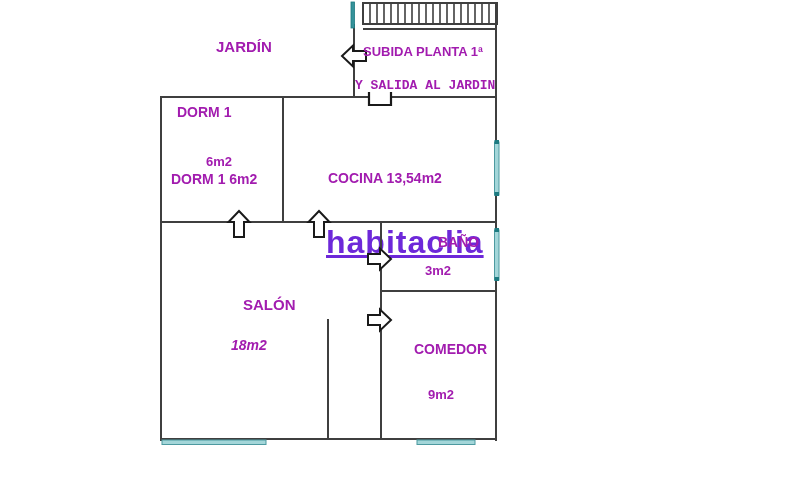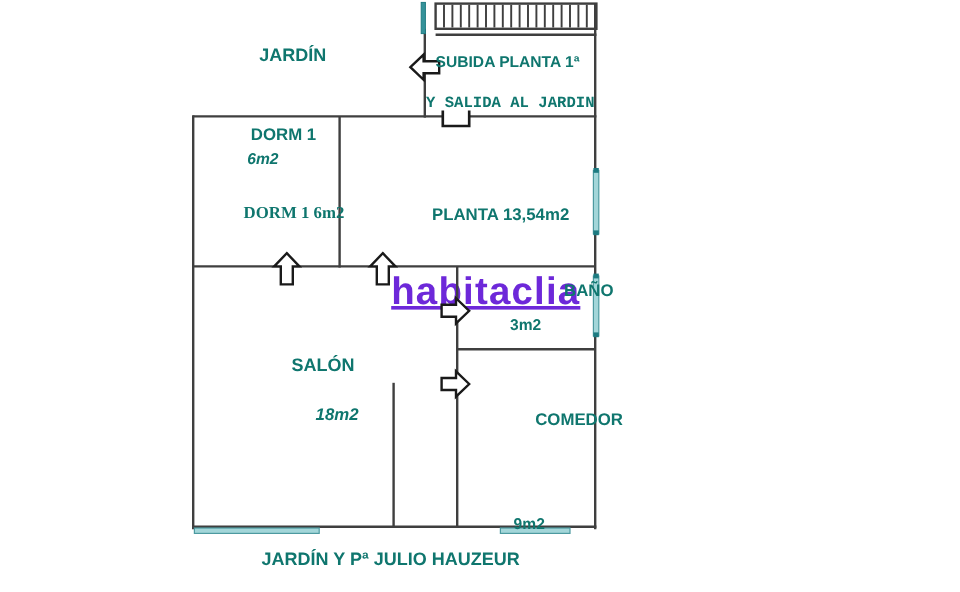--- a/index.html
+++ b/index.html
@@ -1,25 +1,25 @@
 <!DOCTYPE html>
 <html><head>
 <meta charset="utf-8">
 <style>
   html,body{margin:0;padding:0;background:#ffffff;}
   #canvas{
     position:relative;width:800px;height:493px;background:#ffffff;overflow:hidden;
     font-family:"Liberation Sans", sans-serif;
   }
   .txt{
-    position:absolute;font-weight:bold;color:#0f766e;white-space:nowrap;
+    position:absolute;font-weight:bold;color:#a21caf;white-space:nowrap;
     font-family:"Liberation Sans", sans-serif;
   }
   .t15{font-size:15px;}
-  .t14{font-size:14px;margin-left:32px;}
+  .t14{font-size:14px;}
   .t13{font-size:13px;}
   #watermark{
     position:absolute;left:326px;top:224px;font-size:32px;font-weight:bold;
     color:#6d28d9;letter-spacing:1px;z-index:0;
     font-family:"Liberation Sans", sans-serif;
     text-decoration:underline;
   }
   svg{position:absolute;left:0;top:0;z-index:1;}
   .txt{z-index:2;}
 </style>
@@ -73,29 +73,28 @@
       <path d="M391,259 L380,248.5 L380,254 L368,254 L368,264 L380,264 L380,269.5 Z"></path>
       <path d="M391,320 L380,309.5 L380,315 L368,315 L368,325 L380,325 L380,330.5 Z"></path>
     </g>
   </svg>
 
   <div class="txt t15" style="left:216px;top:38px;">JARDÍN</div>
   <div class="txt t13" style="left:363px;top:44px;">SUBIDA PLANTA 1ª</div>
   <div class="txt t13" style="left:355px;top:78px;font-family:Liberation Mono, monospace;">Y SALIDA AL JARDIN</div>
 
   <div class="txt t14" style="left:177px;top:104px;">DORM 1</div>
-  <div class="txt t13" style="left:206px;top:125px;font-style:italic;">6m2</div>
-  <div class="txt t14" style="left:171px;top:171px;font-family:Liberation Serif, serif;">DORM 1 6m2</div>
+  <div class="txt t13" style="left:206px;top:154px;">6m2</div>
+  <div class="txt t14" style="left:171px;top:171px;">DORM 1 6m2</div>
 
-  <div class="txt t14" style="left:328px;top:170px;">PLANTA 13,54m2</div>
+  <div class="txt t14" style="left:328px;top:170px;">COCINA 13,54m2</div>
 
   <div class="txt t14" style="left:438px;top:234px;">BAÑO</div>
   <div class="txt t13" style="left:425px;top:263px;">3m2</div>
 
   <div class="txt t15" style="left:217px;top:296px;margin-left:26px;">SALÓN</div>
   <div class="txt t14" style="left:231px;top:337px;font-style:italic;">18m2</div>
 
   <div class="txt t14" style="left:414px;top:341px;">COMEDOR</div>
-  <div class="txt t13" style="left:428px;top:387px;margin-top:42px;">9m2</div>
+  <div class="txt t13" style="left:428px;top:387px;">9m2</div>
 
-  <div class="txt t15" style="left:218px;top:458px;">JARDÍN Y Pª JULIO HAUZEUR</div>
 
 </div>
 
 </body></html>

